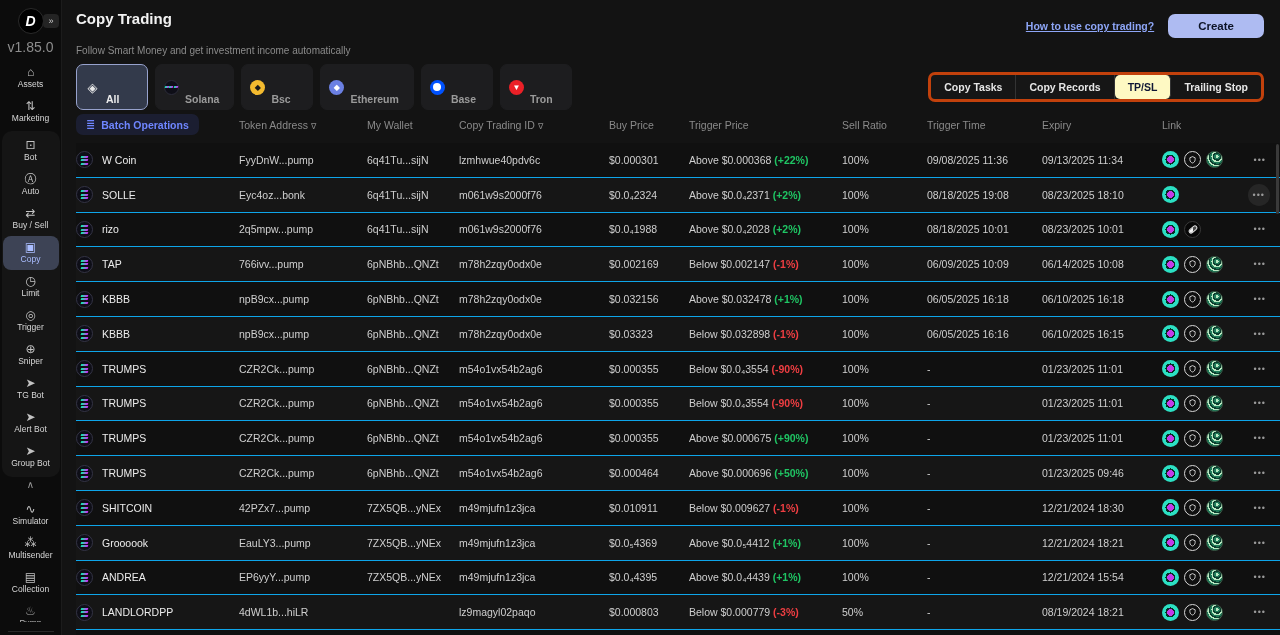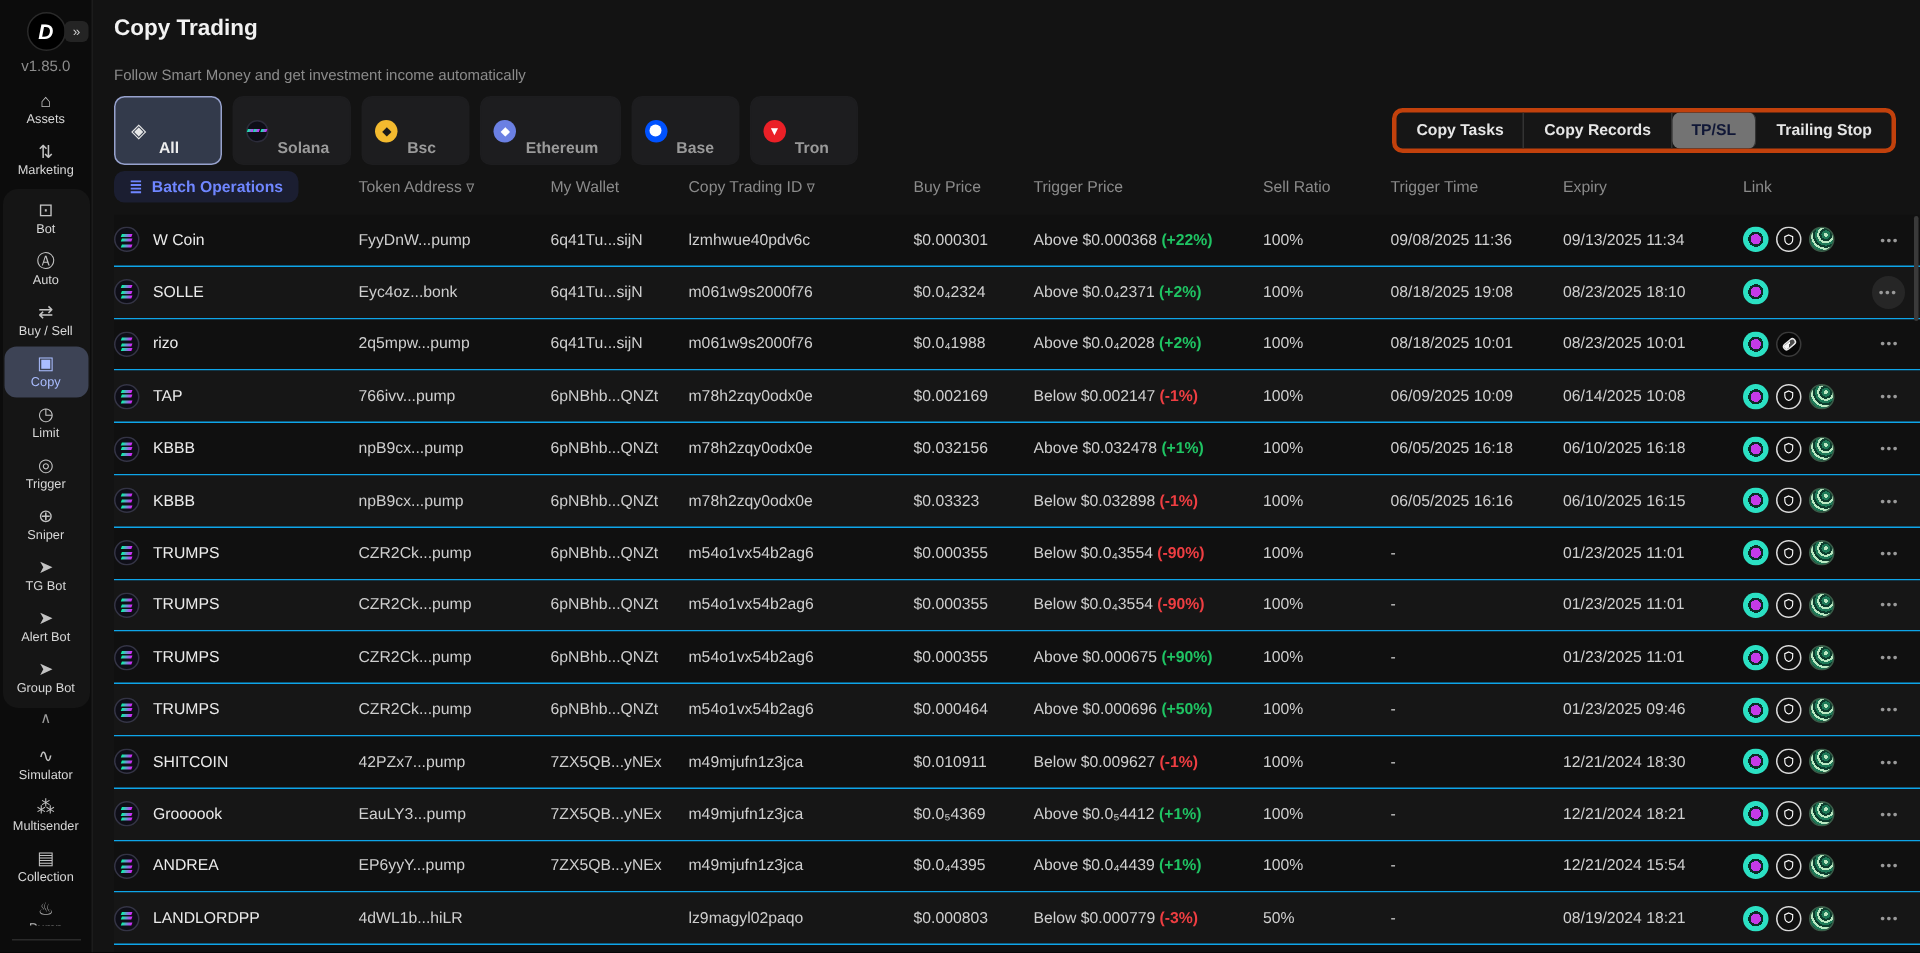--- a/index.html
+++ b/index.html
@@ -4,21 +4,21 @@
 <style>
   * { margin:0; padding:0; box-sizing:border-box; }
   html,body { width:1280px; height:635px; overflow:hidden; background:#000; font-family:"Liberation Sans","DejaVu Sans",sans-serif; }
   body { display:flex; color:#d4d4d4; }
 
   
   .sidebar { width:62px; height:635px; background:#0c0c0c; border-right:1px solid #1c1c1c; display:flex; flex-direction:column; align-items:center; padding-top:8px; flex:0 0 62px; position:relative; }
   .logo-row { position:relative; width:100%; display:flex; justify-content:center; }
   .logo { width:26px; height:26px; border-radius:50%; background:#000; border:1px solid #2a2a2a; color:#fff; font-weight:bold; font-size:14px; display:flex; align-items:center; justify-content:center; font-style:italic; }
   .expand-btn { position:absolute; right:2px; top:6px; width:16px; height:14px; background:#242424; border-radius:4px; color:#cfcfcf; font-size:9px; line-height:14px; text-align:center; cursor:pointer; }
-  .version { font-size:10px; color:#8d8d8d; margin:5px 0 6px; }
+  .version { font-size:14px; color:#8d8d8d; margin:5px 0 6px; }
   .nav-item { width:56px; display:flex; flex-direction:column; align-items:center; gap:1px; padding:5px 0 6px; border-radius:8px; cursor:pointer; }
   .nav-item .ico { font-size:12px; color:#c3c3c3; line-height:13px; }
   .nav-item .lbl { font-size:8.5px; color:#d8d8d8; text-align:center; line-height:9px; }
   .nav-item.active { background:#3d4355; }
   .nav-item.active .ico, .nav-item.active .lbl { color:#aabdff; }
   .nav-group { background:#151515; border-radius:10px; padding:3px 0; margin-top:2px; display:flex; flex-direction:column; align-items:center; width:58px; }
   .collapse-caret { color:#9a9a9a; font-size:10px; padding:2px 0 3px; cursor:pointer; }
   .nav-item.clipped { height:22px; overflow:hidden; opacity:.85; }
   .side-divider { width:46px; border-top:1px solid #2a2a2a; margin:6px 0 8px; }
   .foot-ico { color:#9a9a9a; font-size:13px; padding:7px 0; cursor:pointer; }
@@ -44,21 +44,21 @@
   .c-ico.sol i, .sol-icon i { display:block; width:7px; height:1.6px; margin:1px 0; background:linear-gradient(90deg,#00ffa3,#dc1fff); transform:skewX(-20deg); }
   .c-ico.bsc { background:#f3ba2f; color:#1a1a1a; }
   .c-ico.eth { background:#6b80e3; color:#fff; }
   .c-ico.base { background:#0052ff; }
   .c-ico.base i { width:8px; height:8px; background:#fff; border-radius:50%; display:block; }
   .c-ico.tron { background:#eb2027; color:#fff; }
 
   .views { display:flex; border:3px solid #c2410c; border-radius:7px; overflow:hidden; background:#161616; }
   .view-opt { font-size:10.5px; font-weight:bold; color:#e6e6e6; padding:6px 13px; cursor:pointer; border-right:1px solid #333; }
   .view-opt:last-child { border-right:none; }
-  .view-opt.selected { background:#737373; color:#101736; border-radius:5px; }
+  .view-opt.selected { background:#fef9c3; color:#101736; border-radius:5px; }
 
   .status-row { display:flex; gap:4px; padding:9px 14px 7px; align-items:center; }
   .status-tab { font-size:10.5px; font-weight:bold; color:#6e6e6e; padding:5px 11px; border-radius:7px; cursor:pointer; }
   .status-tab.selected { background:#303030; color:#fafafa; }
 
   
   .table-wrap { flex:1; display:flex; flex-direction:column; overflow:hidden; padding:0 0 0 14px; position:relative; }
   .grid { display:grid; grid-template-columns:163px 128px 92px 150px 80px 153px 85px 115px 120px 78px 1fr; align-items:center; }
   .thead { padding:4px 0 8px; }
   .th { font-size:10.5px; color:#8a8a8a; }
@@ -173,20 +173,24 @@
     </div>
 </aside>
 
 <div class="main">
 
   <div class="page-head">
     <div>
       <div class="page-title">Copy Trading</div>
       <div class="page-sub">Follow Smart Money and get investment income automatically</div>
     </div>
+    <div class="head-right">
+      <span class="help-link">How to use copy trading?</span>
+      <button class="create-btn">Create</button>
+    </div>
   </div>
 
   <div class="filter-row">
     <div class="chains" id="chains">
         <div class="chain-pill selected">
           <span class="c-ico all">◈</span>
           <span class="c-lbl">All</span>
         </div>
         <div class="chain-pill">
           <span class="c-ico sol">

